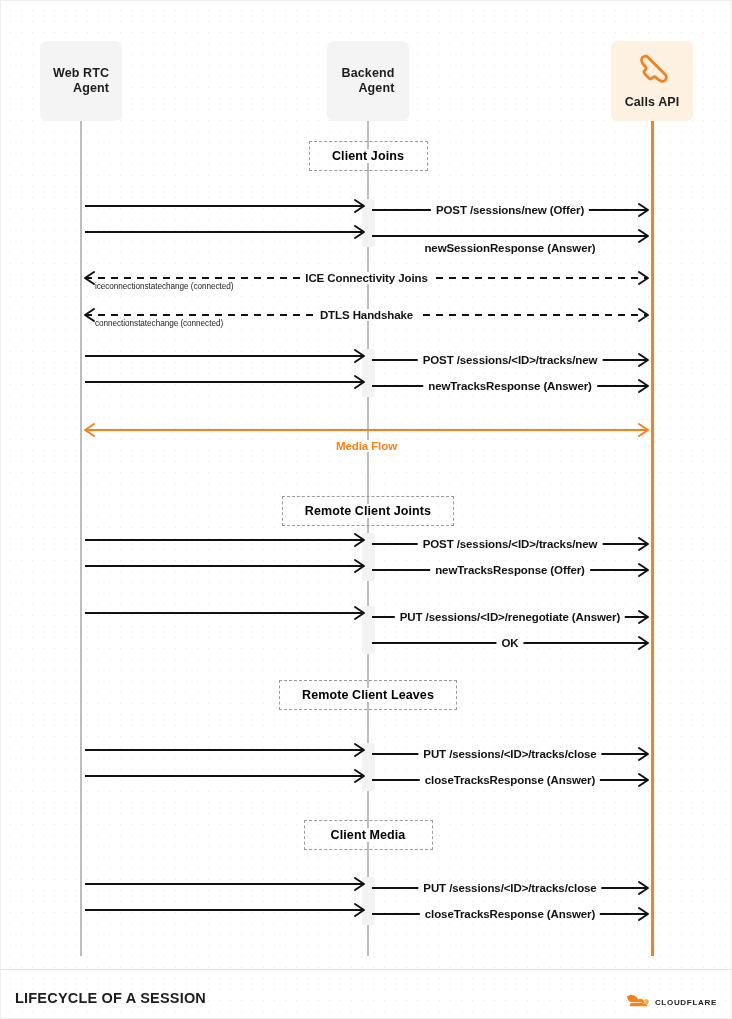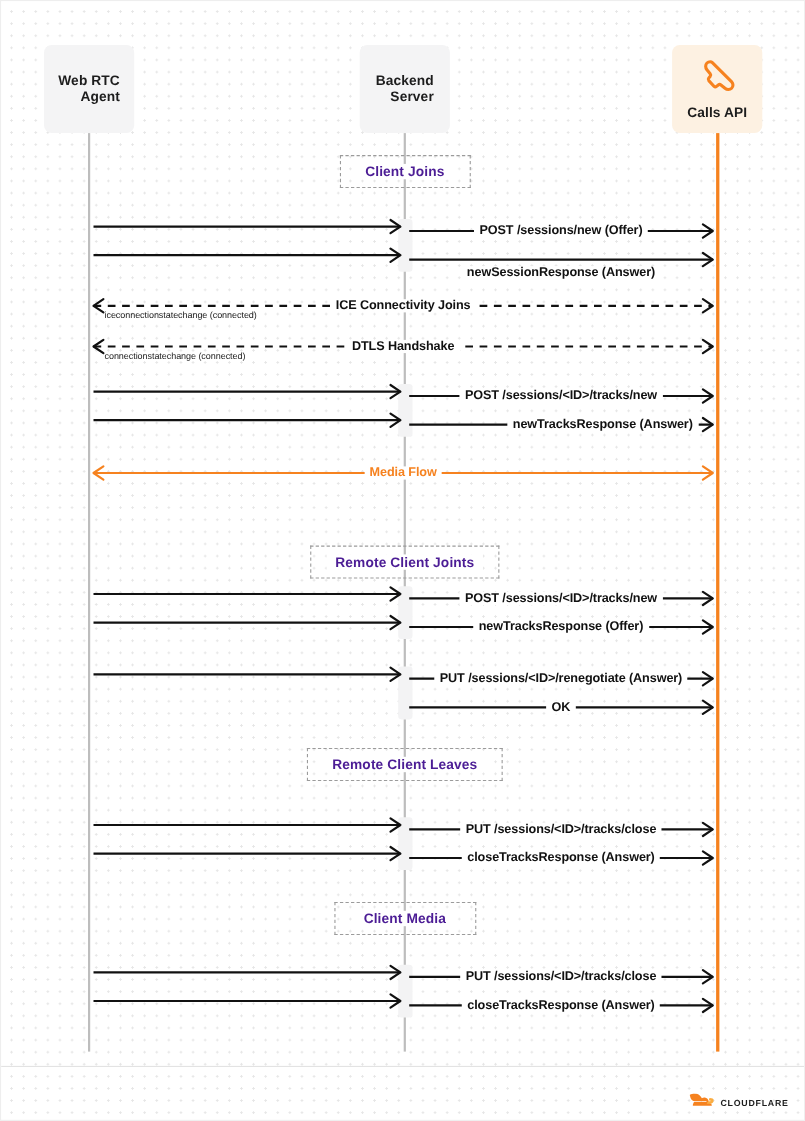--- a/index.html
+++ b/index.html
@@ -89,21 +89,21 @@
     font-size: 8.2px;
     color: #1a1a1a;
     white-space: nowrap;
     letter-spacing: -0.05px;
   }
 
   
   .section-box {
     position: absolute;
     border: 1.6px dashed #9b9b9b;
-    color: #4c1d95;
+    color: #000000;
     font-size: 12.5px;
     font-weight: bold;
     display: flex;
     align-items: center;
     justify-content: center;
     background: transparent;
     letter-spacing: 0.1px;
     box-sizing: border-box;
   }
   .section-box span {
@@ -220,29 +220,29 @@
           <line x1="0" y1="9" x2="279" y2="9" stroke="#111111" stroke-width="2"></line>
           <polyline points="270,3 279,9 270,15" fill="none" stroke="#111111" stroke-width="2" stroke-linecap="round" stroke-linejoin="round"></polyline>
         </svg>
       </div>
       <div class="arrow" style="left: 371px; top: 376px; width: 276px;">
         <svg width="276" height="18">
           <line x1="0" y1="9" x2="276" y2="9" stroke="#111111" stroke-width="2"></line>
           <polyline points="267,3 276,9 267,15" fill="none" stroke="#111111" stroke-width="2" stroke-linecap="round" stroke-linejoin="round"></polyline>
         </svg>
       </div>
-      <div class="msg-label" style="left: 509px; top: 385px; margin-left: 38px;">newTracksResponse (Answer)</div>
+      <div class="msg-label" style="left: 509px; top: 385px;">newTracksResponse (Answer)</div>
       <div class="arrow" style="left: 84px; top: 420px; width: 563px;">
         <svg width="563" height="18">
           <line x1="0" y1="9" x2="563" y2="9" stroke="#F6821F" stroke-width="2"></line>
           <polyline points="554,3 563,9 554,15" fill="none" stroke="#F6821F" stroke-width="2" stroke-linecap="round" stroke-linejoin="round"></polyline>
           <polyline points="9,3 0,9 9,15" fill="none" stroke="#F6821F" stroke-width="2" stroke-linecap="round" stroke-linejoin="round"></polyline>
         </svg>
       </div>
-      <div class="msg-label accent" style="left: 365.5px; top: 429px;">Media Flow</div>
+      <div class="msg-label accent" style="left: 365.5px; top: 445px;">Media Flow</div>
       <div class="arrow" style="left: 84px; top: 530px; width: 279px;">
         <svg width="279" height="18">
           <line x1="0" y1="9" x2="279" y2="9" stroke="#111111" stroke-width="2"></line>
           <polyline points="270,3 279,9 270,15" fill="none" stroke="#111111" stroke-width="2" stroke-linecap="round" stroke-linejoin="round"></polyline>
         </svg>
       </div>
       <div class="arrow" style="left: 371px; top: 534px; width: 276px;">
         <svg width="276" height="18">
           <line x1="0" y1="9" x2="276" y2="9" stroke="#111111" stroke-width="2"></line>
           <polyline points="267,3 276,9 267,15" fill="none" stroke="#111111" stroke-width="2" stroke-linecap="round" stroke-linejoin="round"></polyline>
@@ -349,32 +349,33 @@
         <span>Client Media</span>
       </div>
     </div>
   <div id="layer-participants">
       <div class="participant p-plain" style="left: 39px; top: 40px; width: 82px; height: 80px;">
         <span class="plabel">Web RTC
 Agent</span>
       </div>
       <div class="participant p-plain" style="left: 326px; top: 40px; width: 82px; height: 80px;">
         <span class="plabel">Backend
-Server</span>
+Agent</span>
       </div>
       <div class="participant p-accent" style="left: 610px; top: 40px; width: 82px; height: 80px;">
         <span class="phone-icon"><svg width="36" height="34" viewBox="0 0 24 24" fill="none" stroke="#F6821F" stroke-width="2" stroke-linecap="round" stroke-linejoin="round">
             <path d="M7.5 2.2c-1.6 0-2.9 1.3-2.9 2.9 0 .9.3 1.6.8 2.3l2.1 2.5c.4.5.4 1.2 0 1.7l-.9 1c-.4.5-.4 1.2 0 1.7l3.3 3.6c.5.5 1.2.5 1.7.1l1.1-.9c.5-.4 1.2-.4 1.7 0l2.6 2.1c.6.5 1.4.8 2.2.8 1.6 0 2.9-1.3 2.9-2.9 0-.8-.3-1.5-.8-2L8.9 2.8c-.4-.4-.9-.6-1.4-.6z"></path>
           </svg></span>
         <span class="plabel">Calls API</span>
       </div>
     </div>
 
   <div class="footer-rule" style="top:968px;"></div>
 
+  <div class="footer-title" style="left:14px; top:989px;">LIFECYCLE OF A SESSION</div>
 
   <div class="brand" style="right:14px; top:992px;">
     <span>
       <svg width="26" height="12" viewBox="0 0 26 12">
         <path d="M18.6 11.2H6.2c-.3 0-.5-.3-.4-.6l.7-2.2c.1-.3.4-.5.7-.5l10.9-.1c.2 0 .3-.2.2-.4-.1-.1-.2-.2-.3-.2L7.6 7.1c-1.6 0-3.3-1.3-3.8-2.9L3.1 1.6c0-.1 0-.3.1-.3C4.3.5 5.8 0 7.4 0c3 0 5.6 1.8 6.7 4.4.7-.5 1.6-.8 2.6-.7 1.9.2 3.4 1.7 3.6 3.6 0 .5 0 .9-.1 1.4h.6c1.3 0 2.3 1 2.3 2.3 0 .1-.1.2-.2.2h-4.3z" fill="#F6821F"></path>
         <path d="M21.4 4.2h-.3c-.1 0-.1 0-.2.1l-.4 1.5c-.1.3.1.6.4.6l.8.1c.2 0 .3.2.2.4 0 .1-.1.2-.3.2l-.8.1c-.9.1-1.8.8-2.1 1.6l-.1.3c0 .1 0 .2.1.2h3.2c1.6 0 2.9-1.3 2.9-2.9 0-1.6-1.4-2.2-3.4-2.2z" fill="#FBAD41"></path>
       </svg>
     </span>
     <span class="brand-name">CLOUDFLARE</span>
   </div>

